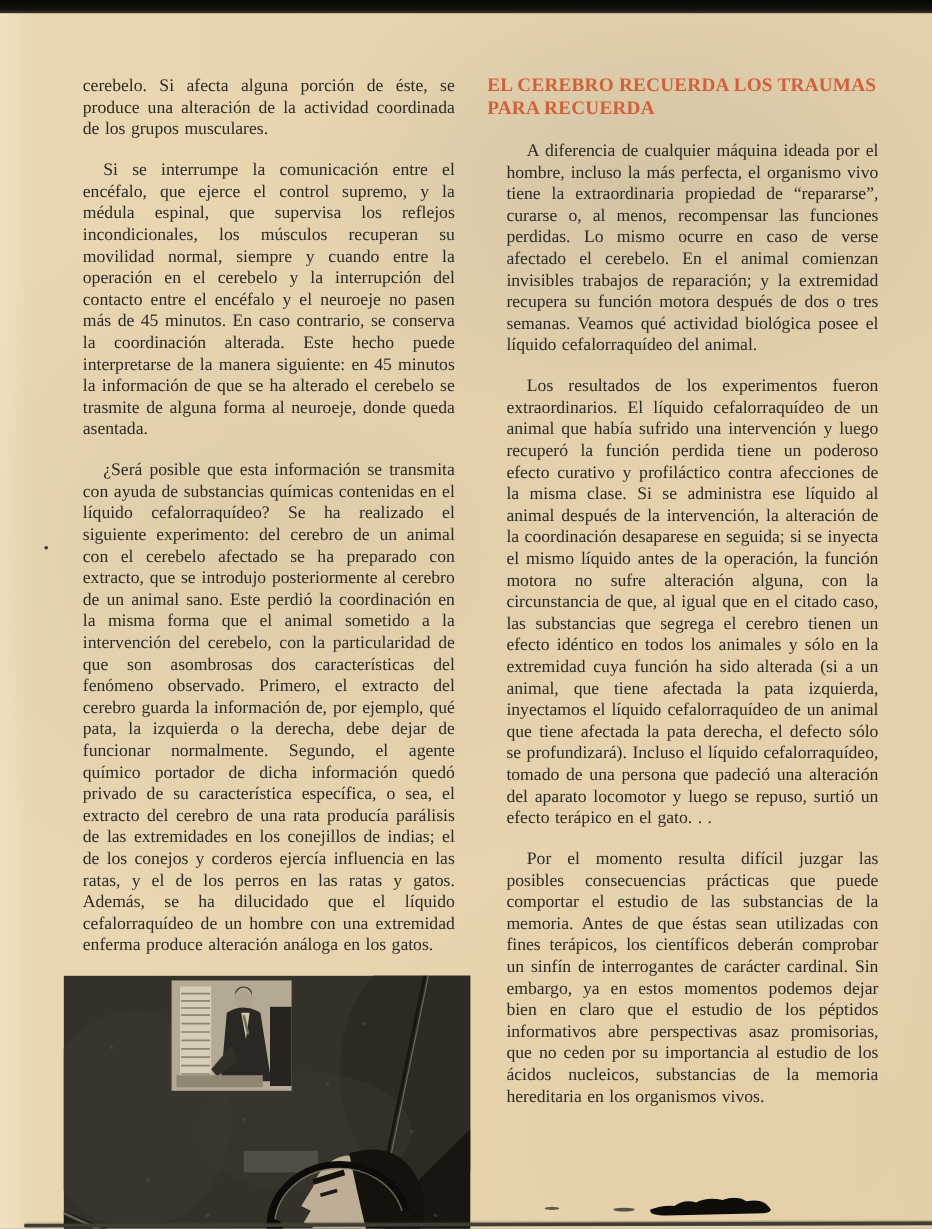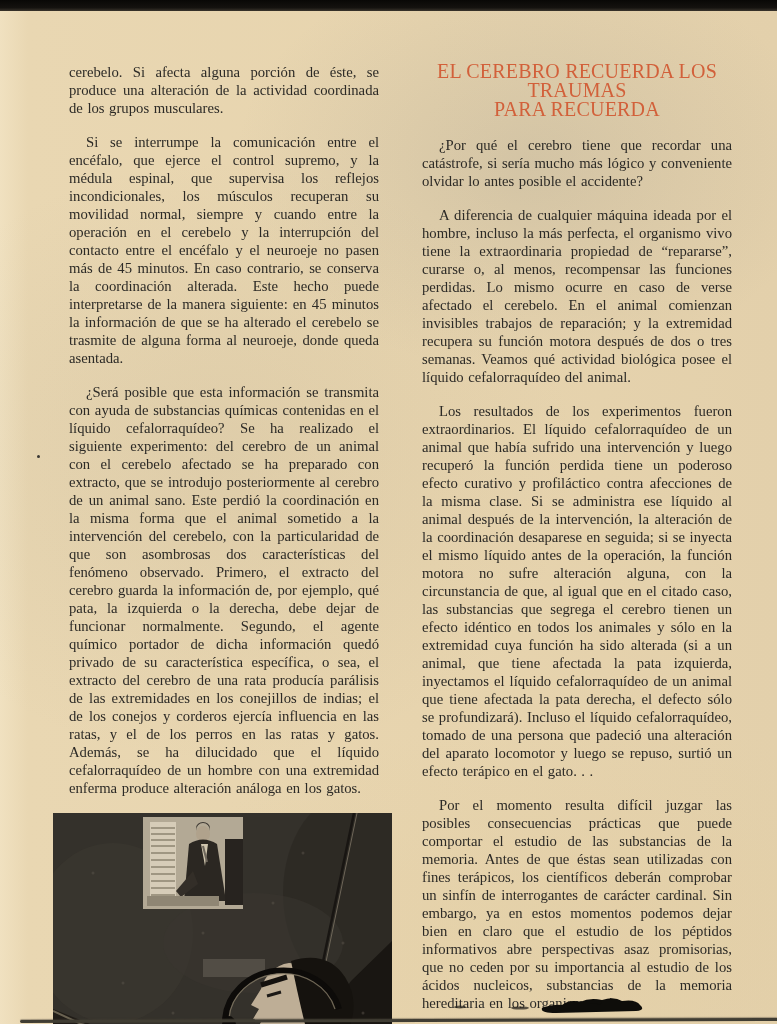--- a/index.html
+++ b/index.html
@@ -33,23 +33,22 @@
   p.body{
     margin:16px;
     font-size:14.7px;line-height:18px;
     text-align:justify;
     word-spacing:0.06em;
     color:#2c2a26;
   }
   p.body.indent{text-indent:17px;}
   .section-heading{
     margin:15px 0 17px 0;
-    text-align:center;
-    font-size:20px;line-height:19px;
-    font-weight:normal;
+    font-size:16px;line-height:19px;
+    font-weight:bold;
     letter-spacing:0.2px;
   }
   figure.photo{margin:8px 0 0 0;padding:0;}
   .photo-frame{display:block;width:339px;height:295px;}
   figcaption{
     margin-top:5px;
     padding-left:14px;
     font-style:italic;
     font-size:11.8px;line-height:14.5px;
     color:#2e2c28;
@@ -162,21 +161,20 @@
       </figure>
     </div>
 
     <div class="col">
 
       <h2 class="section-heading" style="color:#d2603a;">
         <span>EL CEREBRO RECUERDA LOS TRAUMAS</span><br>
         <span>PARA RECUERDA</span>
       </h2>
 
-      <p class="body indent">¿Por qué el cerebro tiene que recordar una catástrofe, si sería mucho más lógico y conveniente olvidar lo antes posible el accidente?</p>
       <p class="body indent">A diferencia de cualquier máquina ideada por el hombre, incluso la más perfecta, el organismo vivo tiene la extraordinaria propiedad de “repararse”, curarse o, al menos, recompensar las funciones perdidas. Lo mismo ocurre en caso de verse afectado el cerebelo. En el animal comienzan invisibles trabajos de reparación; y la extremidad recupera su función motora después de dos o tres semanas. Veamos qué actividad biológica posee el líquido cefalorraquídeo del animal.</p>
       <p class="body indent">Los resultados de los experimentos fueron extraordinarios. El líquido cefalorraquídeo de un animal que había sufrido una intervención y luego recuperó la función perdida tiene un poderoso efecto curativo y profiláctico contra afecciones de la misma clase. Si se administra ese líquido al animal después de la intervención, la alteración de la coordinación desaparese en seguida; si se inyecta el mismo líquido antes de la operación, la función motora no sufre alteración alguna, con la circunstancia de que, al igual que en el citado caso, las substancias que segrega el cerebro tienen un efecto idéntico en todos los animales y sólo en la extremidad cuya función ha sido alterada (si a un animal, que tiene afectada la pata izquierda, inyectamos el líquido cefalorraquídeo de un animal que tiene afectada la pata derecha, el defecto sólo se profundizará). Incluso el líquido cefalorraquídeo, tomado de una persona que padeció una alteración del aparato locomotor y luego se repuso, surtió un efecto terápico en el gato. . .</p>
       <p class="body indent">Por el momento resulta difícil juzgar las posibles consecuencias prácticas que puede comportar el estudio de las substancias de la memoria. Antes de que éstas sean utilizadas con fines terápicos, los científicos deberán comprobar un sinfín de interrogantes de carácter cardinal. Sin embargo, ya en estos momentos podemos dejar bien en claro que el estudio de los péptidos informativos abre perspectivas asaz promisorias, que no ceden por su importancia al estudio de los ácidos nucleicos, substancias de la memoria hereditaria en los organismos vivos.</p>
     </div>
 
   </div>
 
   <svg class="ink-smudge" width="260" height="18" viewBox="0 0 260 18" xmlns="http://www.w3.org/2000/svg">
     <ellipse cx="30" cy="9" rx="6" ry="1.4" fill="#2a2620" opacity="0.7"></ellipse>
     <ellipse cx="90" cy="10" rx="9" ry="1.6" fill="#2a2620" opacity="0.75"></ellipse>

